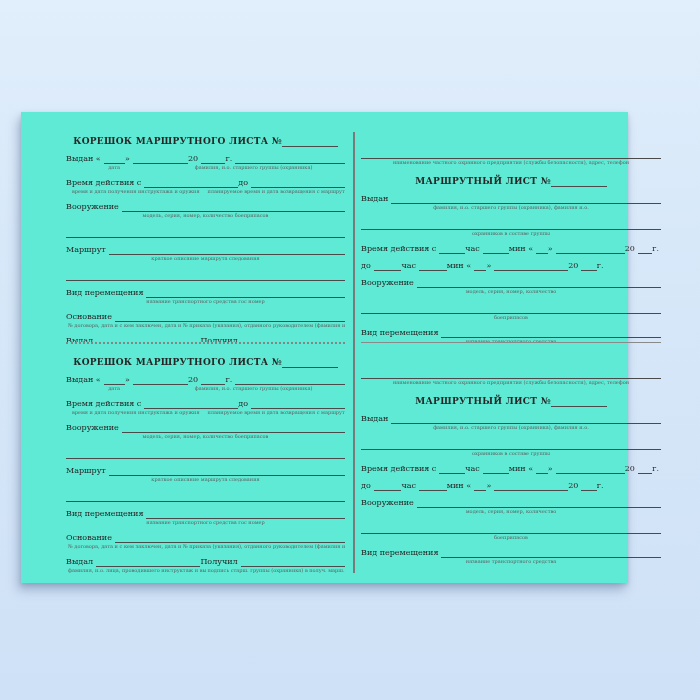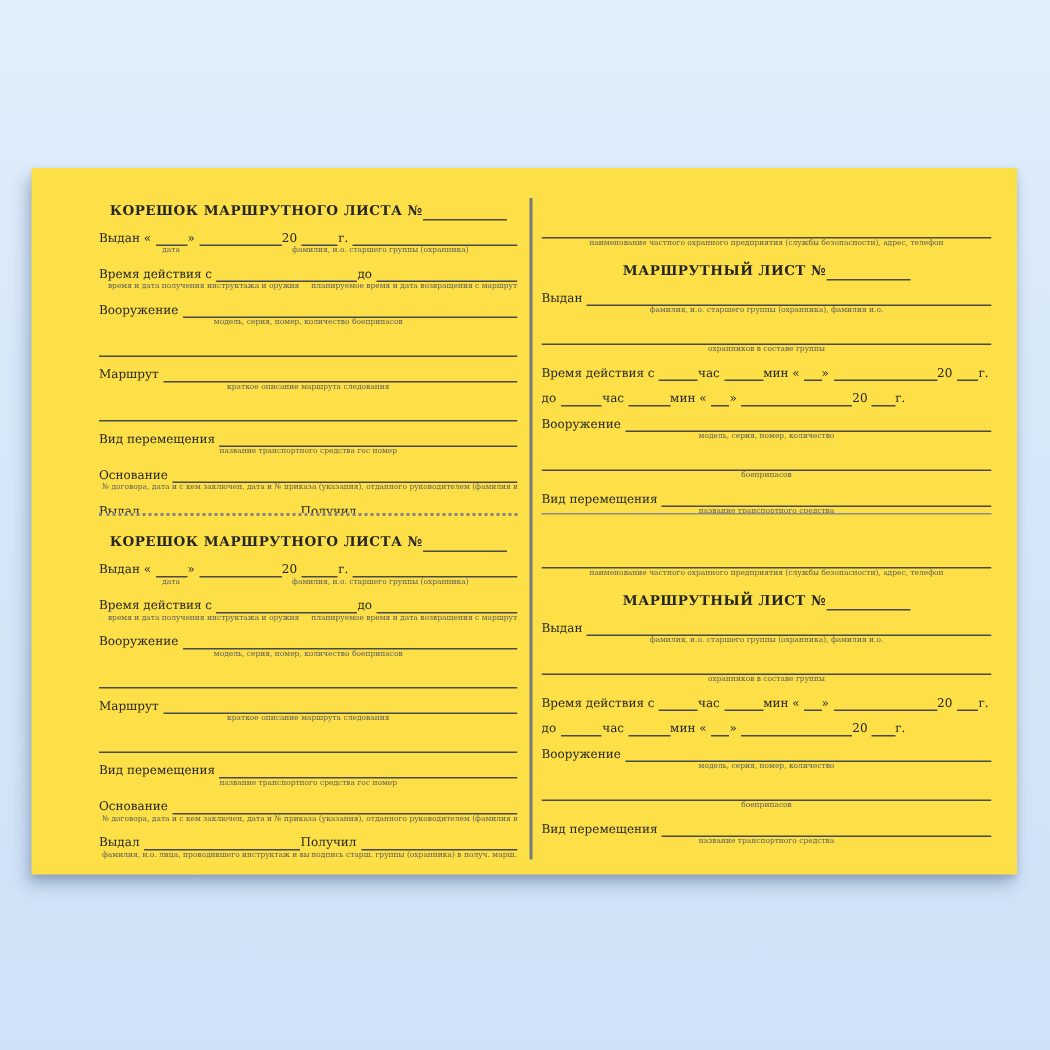--- a/index.html
+++ b/index.html
@@ -5,22 +5,22 @@
   html,body{margin:0;padding:0;}
   body{
     width:700px;height:700px;overflow:hidden;
     background:linear-gradient(180deg,#e1eefb 0%,#d7e8f9 35%,#cfe1f6 100%);
     font-family:"DejaVu Serif","Liberation Serif",serif;
     color:#262626;
     -webkit-font-smoothing:antialiased;
   }
   .scene{position:relative;width:700px;height:700px;}
   .paper{
-    position:absolute;left:21px;top:112px;width:657px;height:471px;
-    background:#fde047;
+    position:absolute;left:21px;top:112px;width:607px;height:471px;
+    background:#5eead4;
     box-shadow:-3px 7px 10px rgba(96,120,156,0.45),0 2px 4px rgba(96,120,156,0.3);
   }
   .half{position:absolute;top:0;bottom:0;box-sizing:border-box;}
   .half.left{left:0;width:332px;padding:14px 8px 0 45px;}
   .half.right{left:334px;width:323px;padding:14px 17px 0 6px;}
   .divider{position:absolute;left:332px;top:20px;bottom:10px;width:1.5px;background:#7a7a7a;}
   .block{height:216px;box-sizing:border-box;overflow:hidden;}
   .block.second{height:238px;padding-top:3px;}
   .sep{height:0;margin:0;}
   .sep.dotted{border-top:2px dotted #858585;}

